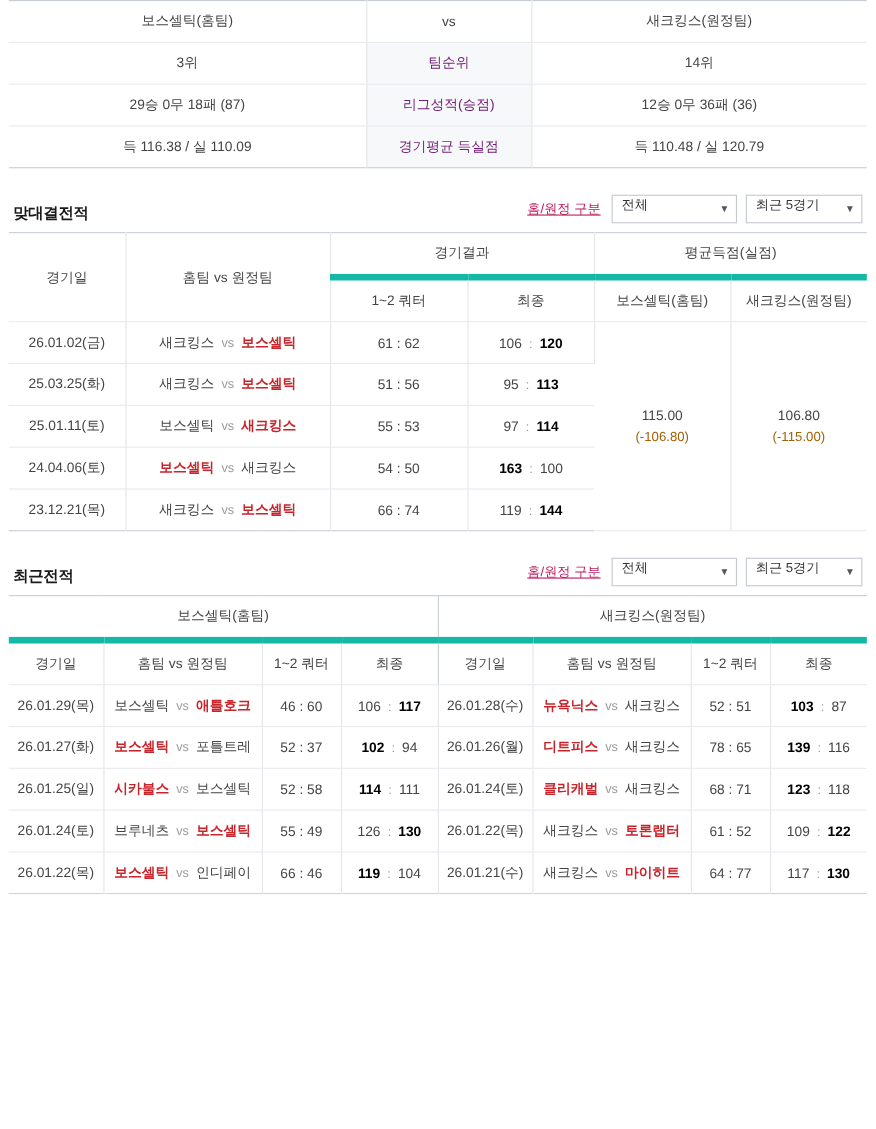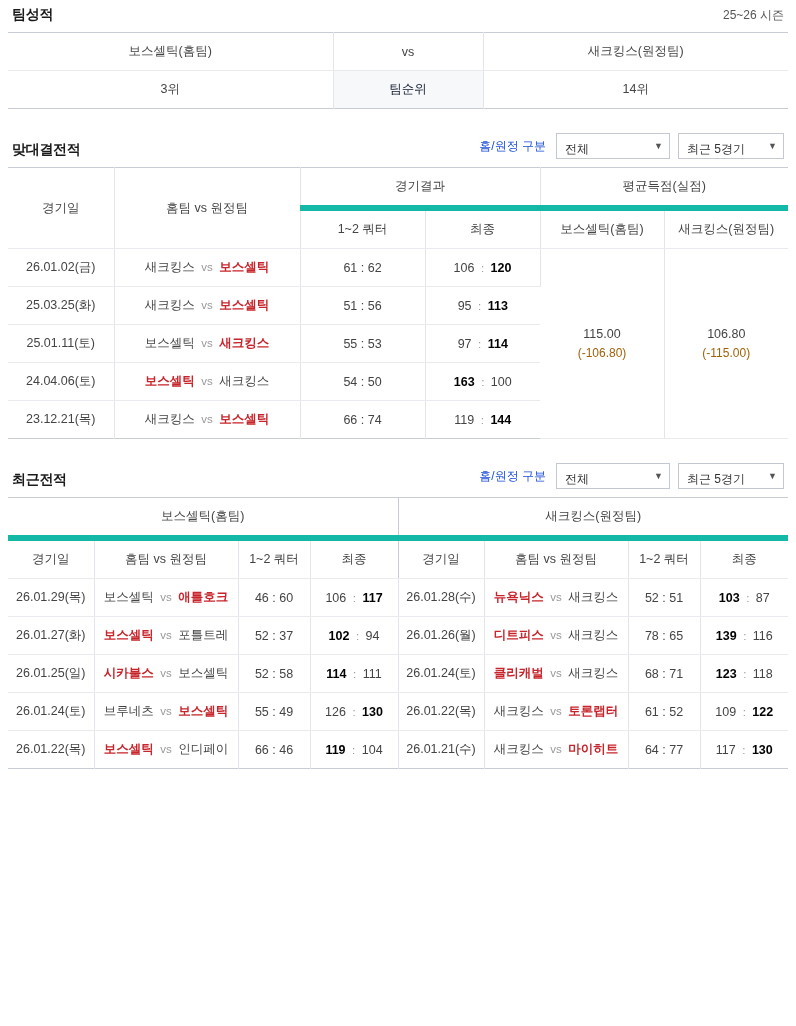--- a/index.html
+++ b/index.html
@@ -43,46 +43,46 @@
   
   .teamstats th {
     background: #f4f6f9;
     color: #222;
     font-size: 13px;
     padding: 11px 4px;
     border-bottom: 1px solid #d8dce3;
   }
   .teamstats td.mid {
     background: #f7f8fa;
-    color: #0f172a;
+    color: #701a75;
     text-align: center;
   }
   .teamstats td { padding: 13px 4px; }
 
   
   .hdr th {
     background: #f4f6f9;
     color: #222;
     font-size: 12.5px;
     border-bottom: 1px solid #d8dce3;
     padding: 9px 2px;
   }
   .hdr th.sub { border-top: 6px solid #14b8a6; }
 
   .filters {
     display: flex; align-items: center; gap: 8px;
   }
-  .filter-label { font-size: 12px; color: #1d4ed8; margin-right: 2px; }
+  .filter-label { font-size: 12px; color: #be185d; margin-right: 2px; text-decoration: underline; }
   .select {
     position: relative;
     border: 1px solid #c4c8d0;
     background: #fff;
     height: 26px;
     min-width: 114px;
-    display: flex; align-items: flex-end;
+    display: flex; align-items: flex-start;
     padding: 0 22px 0 8px;
     font-size: 12px;
     color: #333;
   }
   .select .chev {
     position: absolute; right: 6px; top: 0; bottom: 0;
     display: flex; align-items: center; color: #555; font-size: 9px;
   }
   .select.w2 { min-width: 106px; }
 
@@ -109,43 +109,49 @@
     width: 14px; height: 14px; border-radius: 50%;
     background: #f0663c; color: #fff; font-size: 9px;
   }
   .spacer-lg { height: 18px; }
 </style>
 </head>
 <body>
 
 <div class="page">
 
-  <div class="section-head">
-    <div class="section-title">팀성적</div>
-    <div class="season-label">25~26 시즌</div>
-  </div>
 
   <table class="grid teamstats">
     <colgroup>
         <col style="width:325px">
         <col style="width:150px">
         <col style="width:305px">
       </colgroup>
     <thead>
       <tr>
         <th>보스셀틱(홈팀)</th>
         <th>vs</th>
         <th>새크킹스(원정팀)</th>
       </tr>
     </thead>
     <tbody>
       <tr>
         <td>3위</td>
         <td class="mid">팀순위</td>
         <td>14위</td>
+      </tr>
+      <tr>
+        <td>29승 0무 18패 (87)</td>
+        <td class="mid">리그성적(승점)</td>
+        <td>12승 0무 36패 (36)</td>
+      </tr>
+      <tr>
+        <td>득 116.38 / 실 110.09</td>
+        <td class="mid">경기평균 득실점</td>
+        <td>득 110.48 / 실 120.79</td>
       </tr>
     </tbody>
   </table>
 
   <div class="spacer-lg"></div>
 
   <div class="section-head">
     <div class="section-title">맞대결전적</div>
     <div class="filters">
       <span class="filter-label">홈/원정 구분</span>

